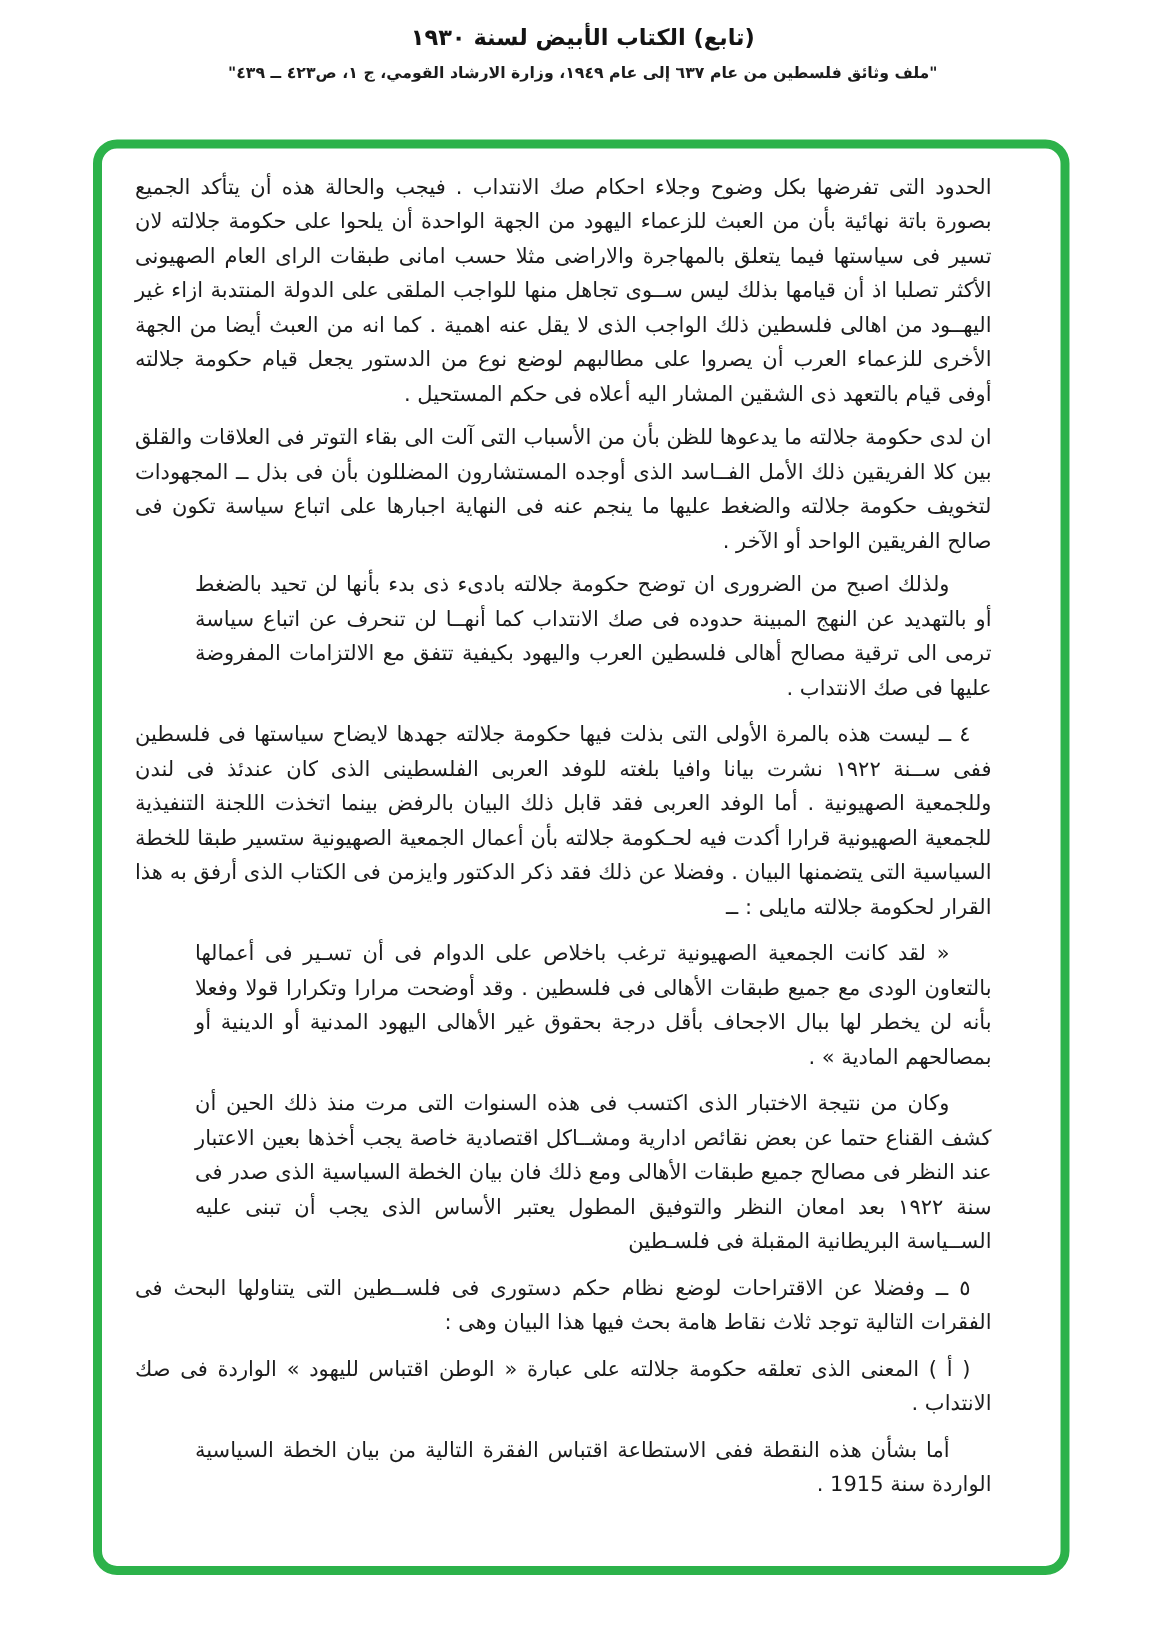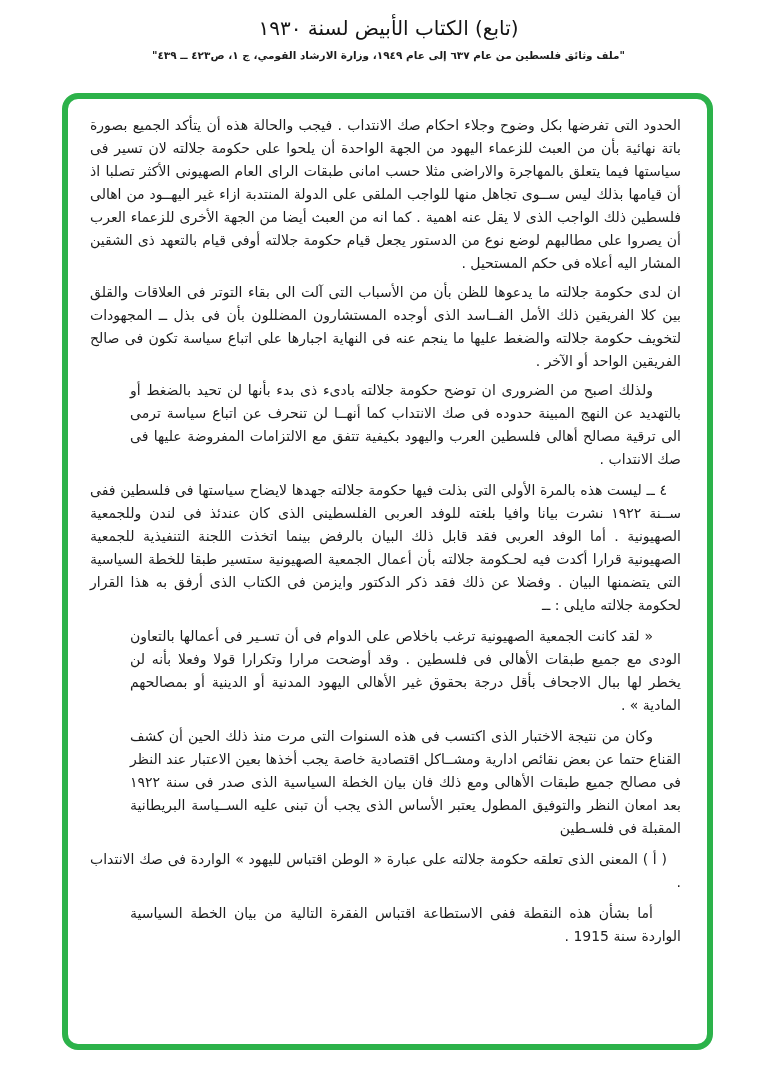--- a/index.html
+++ b/index.html
@@ -14,42 +14,42 @@
     background: #ffffff;
     font-family: "DejaVu Sans", sans-serif;
     overflow: hidden;
   }
   .header {
     direction: rtl;
     text-align: center;
     padding-top: 16px;
   }
   .header-title {
-    font-size: 20px;
-    font-weight: normal;
+    font-size: 15px;
+    font-weight: bold;
     color: #141414;
     letter-spacing: 0.5px;
   }
   .header-source {
     margin-top: 9px;
     font-size: 10.5px;
     font-weight: bold;
     color: #1c1c1c;
   }
   .doc-frame {
     position: absolute;
     left: 62px;
     top: 93px;
     width: 651px;
     height: 957px;
     box-sizing: border-box;
     border: 6px solid #2cb24a;
     border-radius: 16px;
     background: #ffffff;
-    padding: 15px 26px 14px 22px;
+    padding: 15px 46px 14px 22px;
     overflow: hidden;
   }
   .doc-text {
     direction: rtl;
     text-align: justify;
     font-size: 14px;
     line-height: 23px;
     color: #1c1c1c;
   }
   .doc-text p {
@@ -77,18 +77,19 @@
   </div>
 
   <div class="doc-frame" style="border-color: rgb(44, 178, 74);">
     <div class="doc-text">
       <p class="flow">الحدود التى تفرضها بكل وضوح وجلاء احكام صك الانتداب . فيجب والحالة هذه أن يتأكد الجميع بصورة باتة نهائية بأن من العبث للزعماء اليهود من الجهة الواحدة أن يلحوا على حكومة جلالته لان تسير فى سياستها فيما يتعلق بالمهاجرة والاراضى مثلا حسب امانى طبقات الراى العام الصهيونى الأكثر تصلبا اذ أن قيامها بذلك ليس ســوى تجاهل منها للواجب الملقى على الدولة المنتدبة ازاء غير اليهــود من اهالى فلسطين ذلك الواجب الذى لا يقل عنه اهمية . كما انه من العبث أيضا من الجهة الأخرى للزعماء العرب أن يصروا على مطالبهم لوضع نوع من الدستور يجعل قيام حكومة جلالته أوفى قيام بالتعهد ذى الشقين المشار اليه أعلاه فى حكم المستحيل .</p>
       <p class="flow">ان لدى حكومة جلالته ما يدعوها للظن بأن من الأسباب التى آلت الى بقاء التوتر فى العلاقات والقلق بين كلا الفريقين ذلك الأمل الفــاسد الذى أوجده المستشارون المضللون بأن فى بذل ــ المجهودات لتخويف حكومة جلالته والضغط عليها ما ينجم عنه فى النهاية اجبارها على اتباع سياسة تكون فى صالح الفريقين الواحد أو الآخر .</p>
       <p class="indent">ولذلك اصبح من الضرورى ان توضح حكومة جلالته بادىء ذى بدء بأنها لن تحيد بالضغط أو بالتهديد عن النهج المبينة حدوده فى صك الانتداب كما أنهــا لن تنحرف عن اتباع سياسة ترمى الى ترقية مصالح أهالى فلسطين العرب واليهود بكيفية تتفق مع الالتزامات المفروضة عليها فى صك الانتداب .</p>
       <p class="indent-sm">٤ ــ ليست هذه بالمرة الأولى التى بذلت فيها حكومة جلالته جهدها لايضاح سياستها فى فلسطين ففى ســنة ١٩٢٢ نشرت بيانا وافيا بلغته للوفد العربى الفلسطينى الذى كان عندئذ فى لندن وللجمعية الصهيونية . أما الوفد العربى فقد قابل ذلك البيان بالرفض بينما اتخذت اللجنة التنفيذية للجمعية الصهيونية قرارا أكدت فيه لحـكومة جلالته بأن أعمال الجمعية الصهيونية ستسير طبقا للخطة السياسية التى يتضمنها البيان . وفضلا عن ذلك فقد ذكر الدكتور وايزمن فى الكتاب الذى أرفق به هذا القرار لحكومة جلالته مايلى : ــ</p>
       <p class="indent">« لقد كانت الجمعية الصهيونية ترغب باخلاص على الدوام فى أن تسـير فى أعمالها بالتعاون الودى مع جميع طبقات الأهالى فى فلسطين . وقد أوضحت مرارا وتكرارا قولا وفعلا بأنه لن يخطر لها ببال الاجحاف بأقل درجة بحقوق غير الأهالى اليهود المدنية أو الدينية أو بمصالحهم المادية » .</p>
       <p class="indent">وكان من نتيجة الاختبار الذى اكتسب فى هذه السنوات التى مرت منذ ذلك الحين أن كشف القناع حتما عن بعض نقائص ادارية ومشــاكل اقتصادية خاصة يجب أخذها بعين الاعتبار عند النظر فى مصالح جميع طبقات الأهالى ومع ذلك فان بيان الخطة السياسية الذى صدر فى سنة ١٩٢٢ بعد امعان النظر والتوفيق المطول يعتبر الأساس الذى يجب أن تبنى عليه الســياسة البريطانية المقبلة فى فلسـطين</p>
+      <p class="indent-sm">٥ ــ وفضلا عن الاقتراحات لوضع نظام حكم دستورى فى فلســطين التى يتناولها البحث فى الفقرات التالية توجد ثلاث نقاط هامة بحث فيها هذا البيان وهى :</p>
       <p class="indent-sm">( أ ) المعنى الذى تعلقه حكومة جلالته على عبارة « الوطن اقتباس لليهود » الواردة فى صك الانتداب .</p>
       <p class="indent">أما بشأن هذه النقطة ففى الاستطاعة اقتباس الفقرة التالية من بيان الخطة السياسية الواردة سنة 1915 .</p>
     </div>
   </div>
 
 </div>
 
 </body></html>

